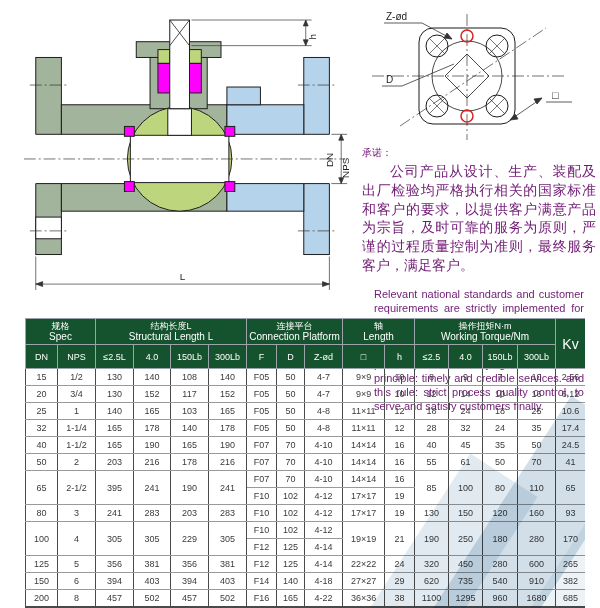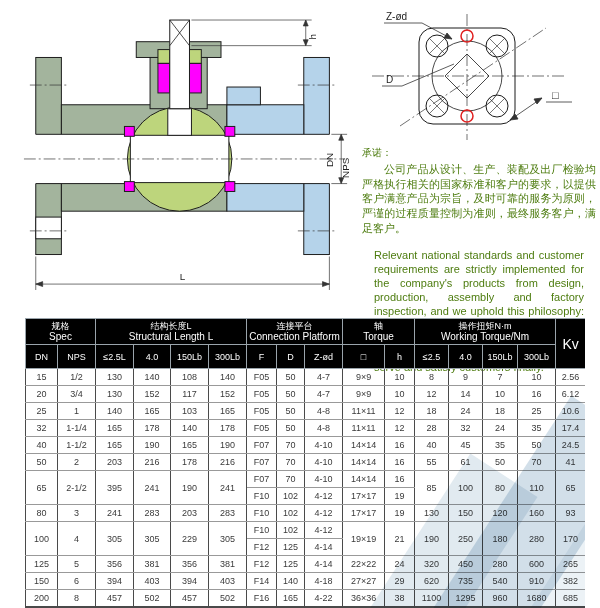--- a/index.html
+++ b/index.html
@@ -3,30 +3,30 @@
 <meta charset="utf-8">
 <style>
   html,body{margin:0;padding:0;background:#fff;}
   .page{position:relative;width:600px;height:608px;background:#fff;overflow:hidden;
         font-family:"Liberation Sans",sans-serif;color:#333;}
   
   .section-drawing{position:absolute;left:20px;top:0px;width:335px;height:312px;}
   .flange-drawing{position:absolute;left:356px;top:6px;width:228px;height:140px;}
   svg text{font-family:"Liberation Sans",sans-serif;fill:#222;}
   
-  .commitment{position:absolute;left:362px;top:146px;width:234px;color:#4d7c0f;}
+  .commitment{position:absolute;left:362px;top:146px;width:234px;color:#701a75;}
   .c-title{font-size:10px;margin:0 0 2px 0;}
-  .c-zh{font-size:11px;line-height:1.34;margin:0;text-indent:2em;text-align:justify;}
+  .c-zh{font-size:14px;line-height:1.34;margin:0;text-indent:2em;text-align:justify;}
   .c-en-title{font-size:8.5px;margin:5px 0 0 0;}
   .c-en{font-size:11px;line-height:1.28;margin:12px;text-align:justify;}
   
   .spec-table-wrap{position:absolute;left:25px;top:318px;width:560px;height:290px;overflow:hidden;}
   table{border-collapse:collapse;table-layout:fixed;width:560px;font-size:9px;}
   th,td{padding:0;text-align:center;vertical-align:middle;white-space:nowrap;overflow:hidden;}
-  thead th{background:#000000;color:#fff;font-weight:normal;border:1px solid #9aa4ab;}
+  thead th{background:#14532d;color:#fff;font-weight:normal;border:1px solid #9aa4ab;}
   thead tr.gr{height:26px;} thead tr.cr{height:24px;font-size:9px;}
   th.grp .zh{font-size:9px;line-height:1.2;} th.grp .en{font-size:10px;line-height:1.1;}
   th.kv{font-size:14px;}
   tbody tr{height:17px;}
   tbody td{border-left:1px solid #4a4a4a;border-right:1px solid #4a4a4a;
            border-top:1px solid #999;border-bottom:1px solid #999;color:#3a3a3a;}
   tbody tr.sub td{border-top:1px solid #c2c2c2;}
   table{border-bottom:2px solid #4a4a4a;}
   
   .wm{position:absolute;mix-blend-mode:multiply;pointer-events:none;}
@@ -177,21 +177,21 @@
             <th colspan="4" class="grp">
               <div class="zh">结构长度L</div>
               <div class="en">Structural Length L</div>
             </th>
             <th colspan="3" class="grp">
               <div class="zh">连接平台</div>
               <div class="en">Connection Platform</div>
             </th>
             <th colspan="2" class="grp">
               <div class="zh">轴</div>
-              <div class="en">Torque</div>
+              <div class="en">Length</div>
             </th>
             <th colspan="4" class="grp">
               <div class="zh">操作扭矩N·m</div>
               <div class="en">Working Torque/Nm</div>
             </th>
             <th rowspan="2" class="kv">Kv</th>
           </tr>
         <tr class="cr" id="hrow2">
             <th>DN</th>
             <th>NPS</th>

